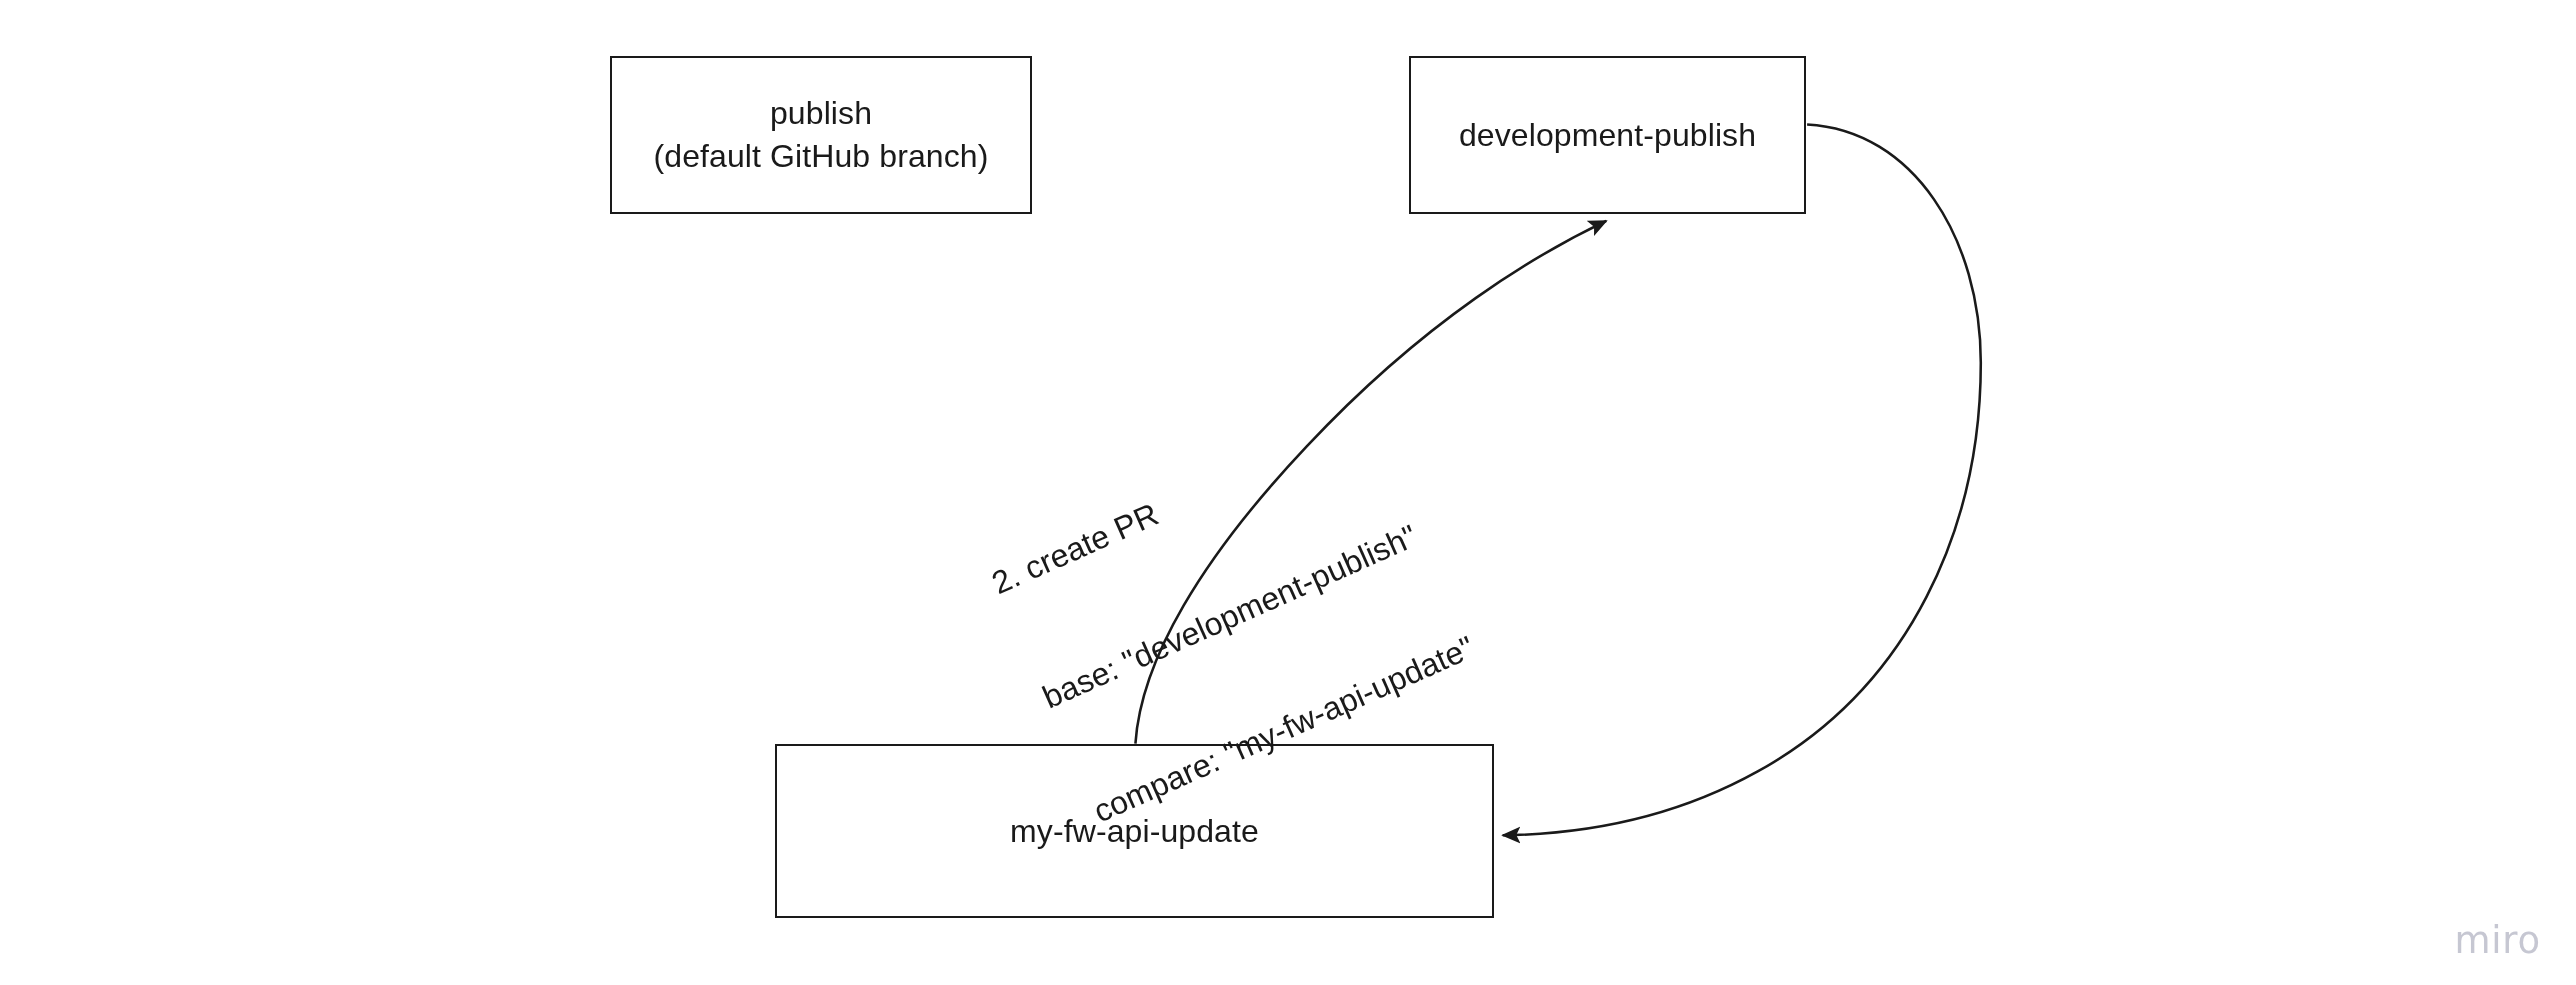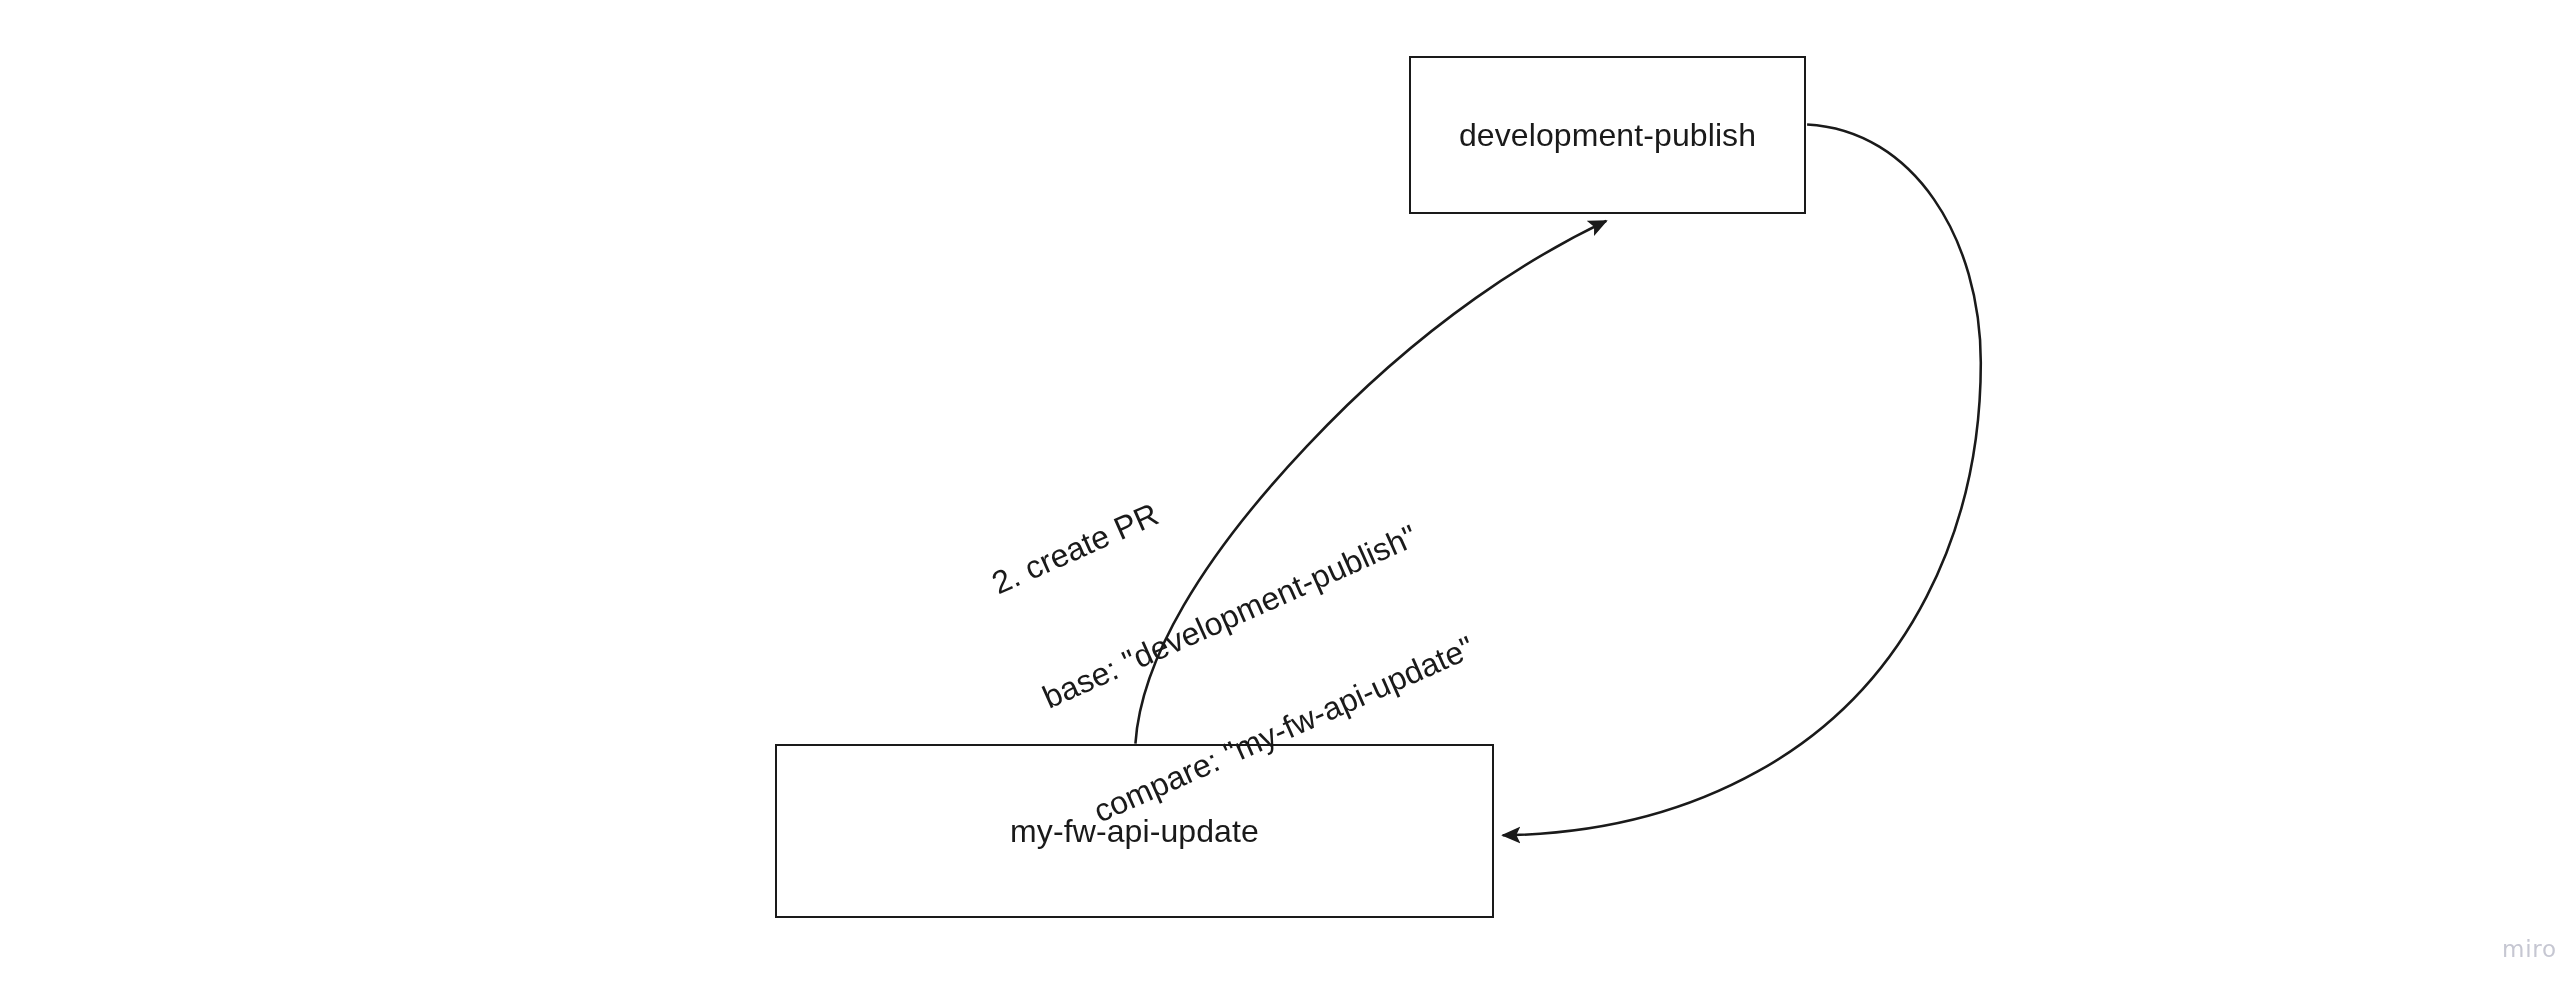--- a/index.html
+++ b/index.html
@@ -86,23 +86,23 @@
     transform: rotate(-24deg);
     transform-origin: 0 100%;
     text-align: left;
   }
   #edge-label-create-pr .pr-line {
     display: block;
   }
   
   #watermark {
     position: absolute;
-    right: 19px;
+    right: 35px;
     bottom: 24px;
-    font-size: 23px;
+    font-size: 37px;
     letter-spacing: 0.8px;
     color: #c6c7d2;
     font-family: "DejaVu Sans", sans-serif;
     z-index: 5;
     user-select: none;
   }
 </style>
 </head>
 <body>
 
@@ -118,20 +118,24 @@
     <path d="M 2268 156
              C 2402 163, 2486 300, 2486 455
              C 2486 660, 2398 862, 2206 968
              C 2098 1028, 1985 1047, 1886 1048" fill="none" stroke="#1a1a1a" stroke-width="3.2" marker-end="url(#arrow-head)"></path>
 
     <path d="M 1425 933
              C 1432 828, 1508 700, 1640 560
              C 1790 400, 1930 318, 2016 277" fill="none" stroke="#1a1a1a" stroke-width="3.2" marker-end="url(#arrow-head)"></path>
   </svg>
 
+  <div class="node" id="node-publish">
+    <span class="node-label">publish
+(default GitHub branch)</span>
+  </div>
 
   <div class="node" id="node-development-publish">
     <span class="node-label">development-publish</span>
   </div>
 
   <div class="node" id="node-my-fw-api-update">
     <span class="node-label">my-fw-api-update</span>
   </div>
 
 

